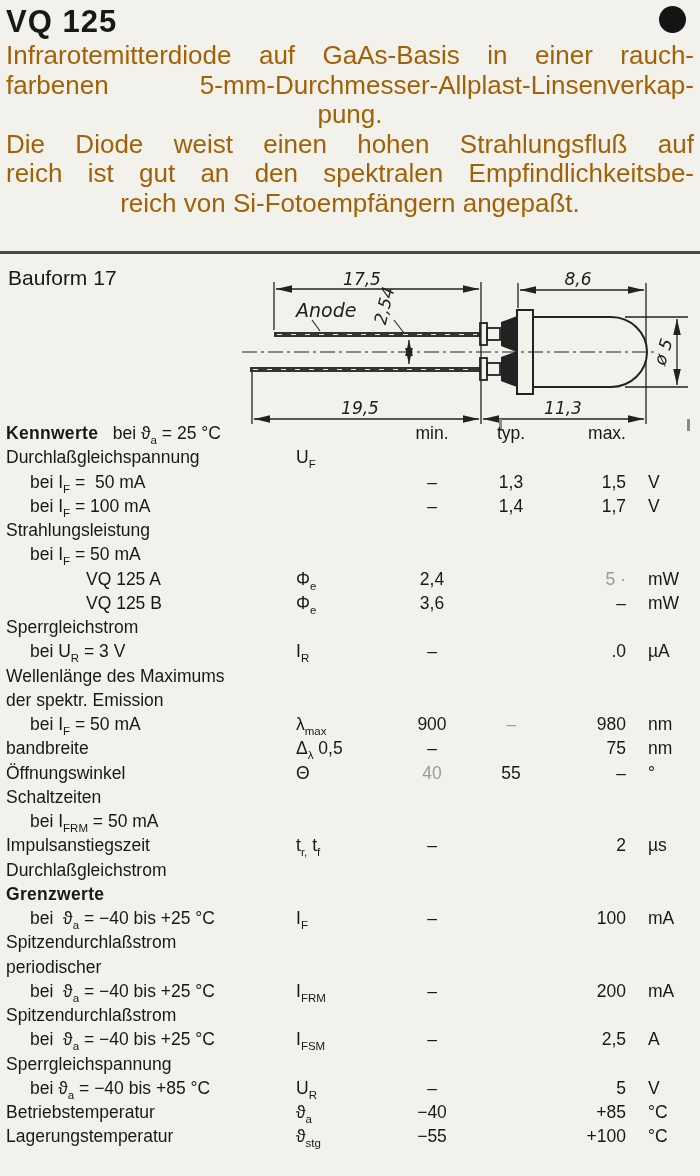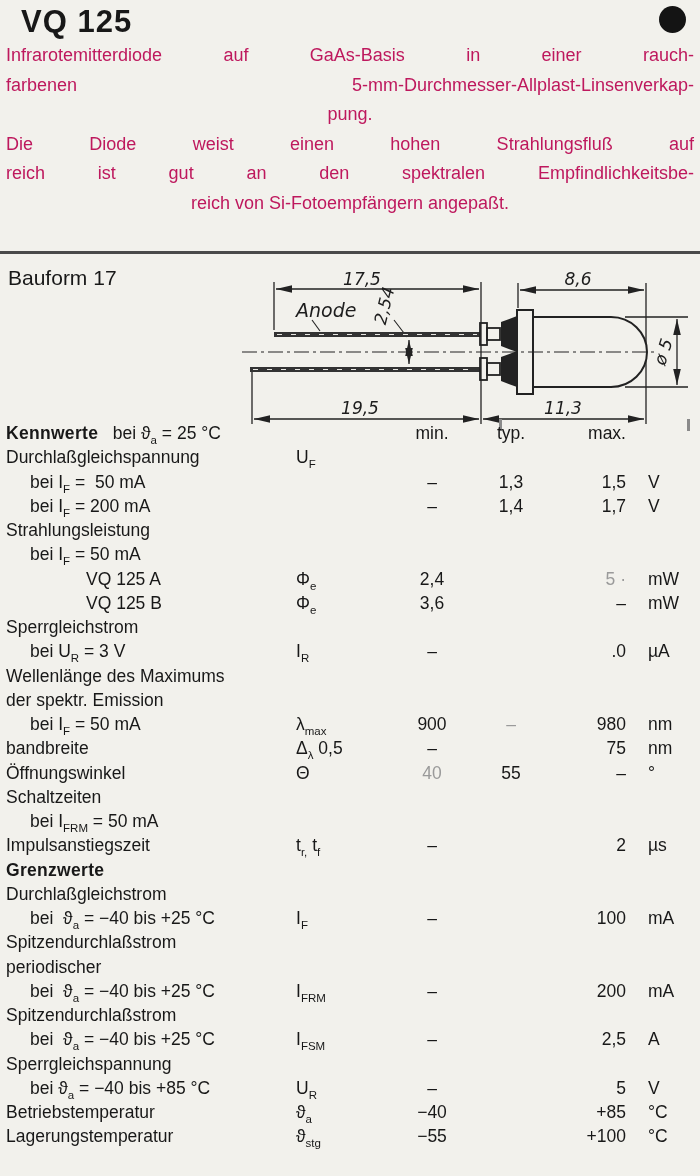--- a/index.html
+++ b/index.html
@@ -2,22 +2,22 @@
 <html><head>
 <meta charset="utf-8">
 <style>
   html,body{margin:0;padding:0;}
   body{
     width:700px;height:1176px;position:relative;overflow:hidden;
     background:#f2f1ec;color:#181818;
     font-family:"Liberation Sans","DejaVu Sans",sans-serif;
   }
   
-  .title{position:absolute;top:4px;left:21px;font-size:31px;font-weight:bold;letter-spacing:1px;}
-  .intro{position:absolute;top:41px;left:6px;width:688px;font-size:18px;line-height:29.5px;color:#be185d;}
+  .title{position:absolute;top:4px;left:6px;font-size:31px;font-weight:bold;letter-spacing:1px;}
+  .intro{position:absolute;top:41px;left:6px;width:688px;font-size:26px;line-height:29.5px;color:#a16207;}
   .iline{text-align:justify;text-align-last:justify;white-space:normal;}
   .iline.noj{text-align:center;text-align-last:auto;}
   .dot{position:absolute;top:6px;left:659px;width:27px;height:27px;border-radius:50%;background:#141414;}
   .rule{position:absolute;top:251px;left:0;width:700px;height:3px;background:#4a4a4a;}
   .bauform{position:absolute;top:266px;left:8px;font-size:21px;}
   
   .drawing{position:absolute;top:260px;left:0;width:700px;height:170px;}
   .drawing text{fill:#1d1d1d;font-family:"DejaVu Sans","Liberation Sans",sans-serif;font-style:italic;font-size:17px;}
   .drawing .big{font-size:19px;}
   
@@ -132,21 +132,21 @@
     </div>
     <div class="trow ind1">
       <span class="c-label"><b></b><span>bei I</span><sub>F</sub><span> =  50 mA</span></span>
       <span class="c-sym"><span></span><sub></sub><span></span><sub></sub></span>
       <span class="c-min">–</span>
       <span class="c-typ">1,3</span>
       <span class="c-max">1,5</span>
       <span class="c-unit">V</span>
     </div>
     <div class="trow ind1">
-      <span class="c-label"><b></b><span>bei I</span><sub>F</sub><span> = 200 mA</span></span>
+      <span class="c-label"><b></b><span>bei I</span><sub>F</sub><span> = 100 mA</span></span>
       <span class="c-sym"><span></span><sub></sub><span></span><sub></sub></span>
       <span class="c-min">–</span>
       <span class="c-typ">1,4</span>
       <span class="c-max">1,7</span>
       <span class="c-unit">V</span>
     </div>
     <div class="trow">
       <span class="c-label"><b></b><span>Strahlungsleistung</span><sub></sub><span></span></span>
       <span class="c-sym"><span></span><sub></sub><span></span><sub></sub></span>
       <span class="c-min"></span>
@@ -252,29 +252,29 @@
     </div>
     <div class="trow">
       <span class="c-label"><b></b><span>Impulsanstiegszeit</span><sub></sub><span></span></span>
       <span class="c-sym"><span>t</span><sub>r,</sub><span> t</span><sub>f</sub></span>
       <span class="c-min">–</span>
       <span class="c-typ"></span>
       <span class="c-max">2</span>
       <span class="c-unit">µs</span>
     </div>
     <div class="trow">
+      <span class="c-label"><b></b><span>Durchlaßgleichstrom</span><sub></sub><span></span></span>
+      <span class="c-sym"><span></span><sub></sub><span></span><sub></sub></span>
+      <span class="c-min"></span>
+      <span class="c-typ"></span>
+      <span class="c-max"></span>
+      <span class="c-unit"></span>
+    </div>
+    <div class="trow">
       <span class="c-label"><b>Grenzwerte</b><span></span><sub></sub><span></span></span>
-      <span class="c-sym"><span></span><sub></sub><span></span><sub></sub></span>
-      <span class="c-min"></span>
-      <span class="c-typ"></span>
-      <span class="c-max"></span>
-      <span class="c-unit"></span>
-    </div>
-    <div class="trow">
-      <span class="c-label"><b></b><span>Durchlaßgleichstrom</span><sub></sub><span></span></span>
       <span class="c-sym"><span></span><sub></sub><span></span><sub></sub></span>
       <span class="c-min"></span>
       <span class="c-typ"></span>
       <span class="c-max"></span>
       <span class="c-unit"></span>
     </div>
     <div class="trow ind1">
       <span class="c-label"><b></b><span>bei  ϑ</span><sub>a</sub><span> = −40 bis +25 °C</span></span>
       <span class="c-sym"><span>I</span><sub>F</sub><span></span><sub></sub></span>
       <span class="c-min">–</span>

